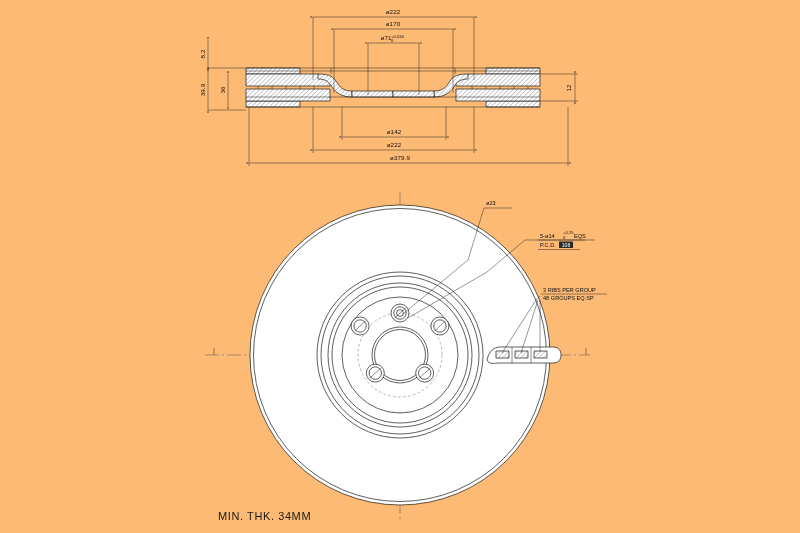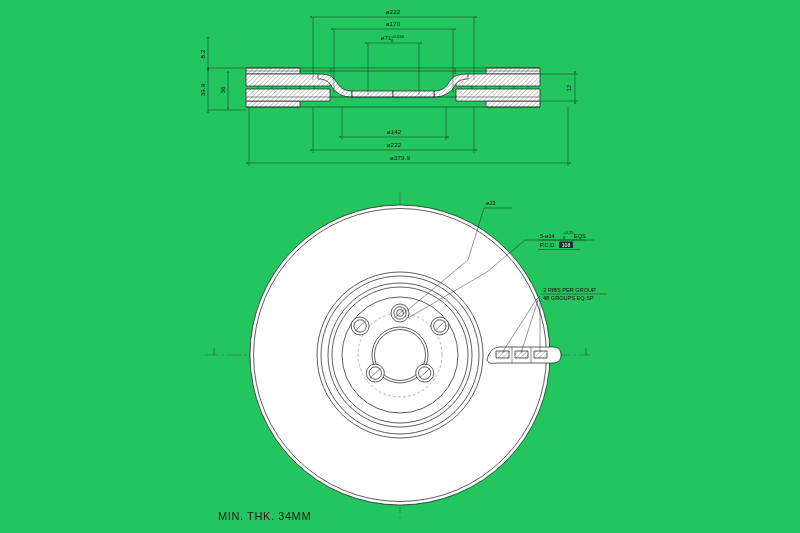--- a/index.html
+++ b/index.html
@@ -11,21 +11,21 @@
   body {
     font-family: "Liberation Sans", sans-serif;
     width: 800px;
     height: 533px;
     overflow: hidden;
   }
   #drawing-root {
     position: relative;
     width: 800px;
     height: 533px;
-    background: #22c55e;
+    background: #fdba74;
     text-align: right;
   }
   svg#drawing {
     display: block;
     width: 800px;
     height: 533px;
   }
   .ln {
     stroke: #1a1a1a;
     stroke-width: 0.7;

